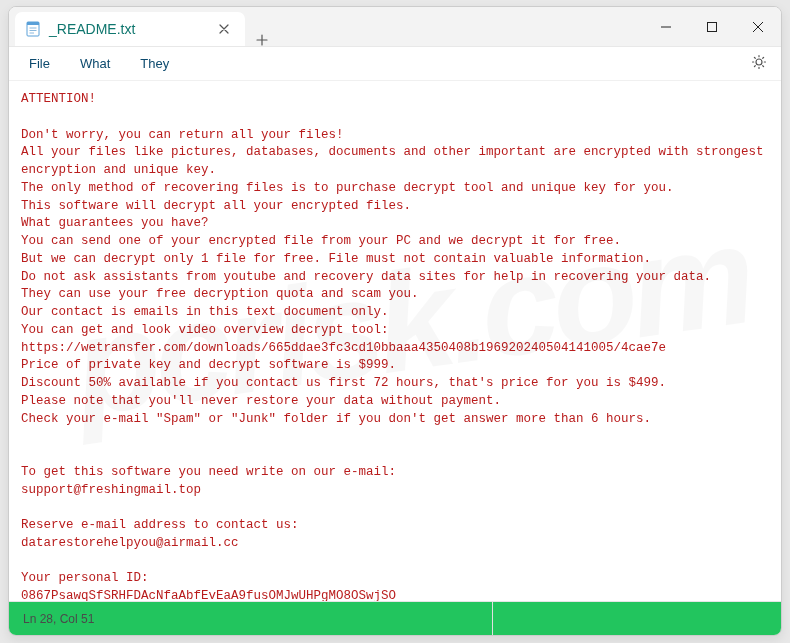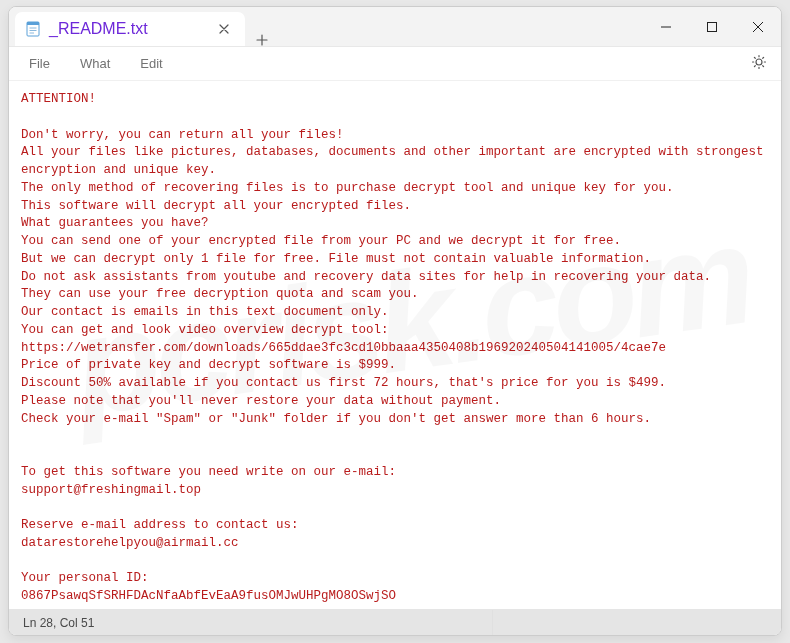--- a/index.html
+++ b/index.html
@@ -43,53 +43,53 @@
       min-width: 230px;
       padding: 0 10px;
       background: #ffffff;
       border-top-left-radius: 7px;
       border-top-right-radius: 7px;
       gap: 8px;
       position: relative;
       margin-top: 6px;
     }
     .tab .icon { width: 16px; height: 16px; display:flex; align-items:center; justify-content:center; }
-    .tab .label { font-size: 16px; color: #6d28d9; flex:1; }
+    .tab .label { font-size: 14px; color: #0f766e; flex:1; }
     .tab .close { font-size: 14px; color:#555; padding:2px 6px; }
     .newtab { width: 34px; display:flex; align-items:center; justify-content:center; color:#444; font-size:16px; margin-top:6px; }
     .winctrls { display:flex; }
     .winbtn { width: 46px; height: 40px; display:flex; align-items:center; justify-content:center; color:#222; }
     .menubar {
       height: 34px;
       background: #ffffff;
       display: flex;
       align-items: center;
       padding: 0 6px;
       gap: 2px;
       border-bottom: 1px solid #f0f0f0;
     }
-    .menuitem { padding: 4px 14px; font-size: 13px; color:#737373; border-radius:4px; }
+    .menuitem { padding: 4px 14px; font-size: 13px; color:#0c4a6e; border-radius:4px; }
     .spacer { flex:1; }
     .settings { padding: 4px 8px; color:#444; }
     .editor {
       flex:1;
       padding: 10px 12px 4px 12px;
       overflow: hidden;
     }
     .textcontent {
       font-family: Consolas, "Courier New", monospace;
       font-size: 12.5px;
       line-height: 1.42;
       color: #b91c1c;
       white-space: pre-wrap;
       word-wrap: break-word;
     }
     .statusbar {
-      height: 26px;
-      background: #e5e5e5;
+      height: 34px;
+      background: #22c55e;
       border-top: 1px solid #e5e5e5;
       display: flex;
       align-items: center;
       font-size: 12px;
       color: #4a4a4a;
     }
     .statusbar .cell { padding: 0 14px; border-right: 1px solid #e0e0e0; height:100%; display:flex; align-items:center; }
     .statusbar .cell.first { flex:1.05; }
     .statusbar .cell.zoom { flex:0.45; justify-content:center; }
     .statusbar .cell.le { flex:1; justify-content:center; }
@@ -154,21 +154,21 @@
         <svg width="10" height="10" viewBox="0 0 10 10">
             <path d="M0 0 L10 10 M10 0 L0 10" stroke="#222" stroke-width="1"></path>
           </svg>
       </div>
     </div>
   </div>
 
   <div class="menubar">
     <div class="menuitem">File</div>
     <div class="menuitem">What</div>
-    <div class="menuitem">Edit</div>
+    <div class="menuitem">They</div>
     <div class="spacer"></div>
     <div class="settings">
       <svg width="16" height="16" viewBox="0 0 16 16">
         <path d="M8 5a3 3 0 100 6 3 3 0 000-6z" fill="none" stroke="#555" stroke-width="1.2"></path>
         <path d="M8 1.5v1.2M8 13.3v1.2M3.4 3.4l.85.85M11.75 11.75l.85.85M1.5 8h1.2M13.3 8h1.2M3.4 12.6l.85-.85M11.75 4.25l.85-.85" stroke="#555" stroke-width="1.2" stroke-linecap="round"></path>
       </svg>
     </div>
   </div>
 
   <div class="editor">

